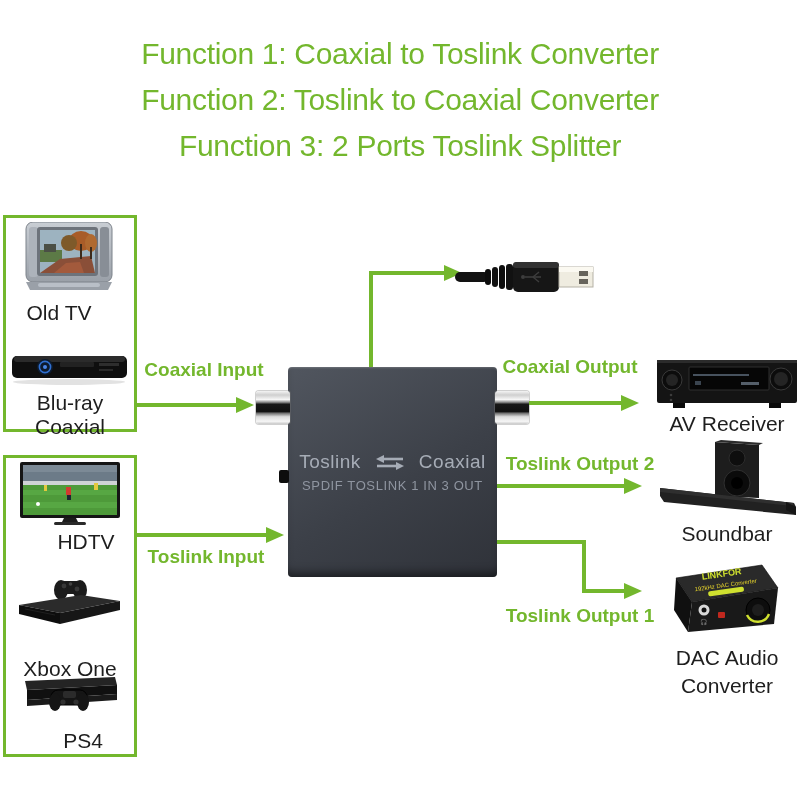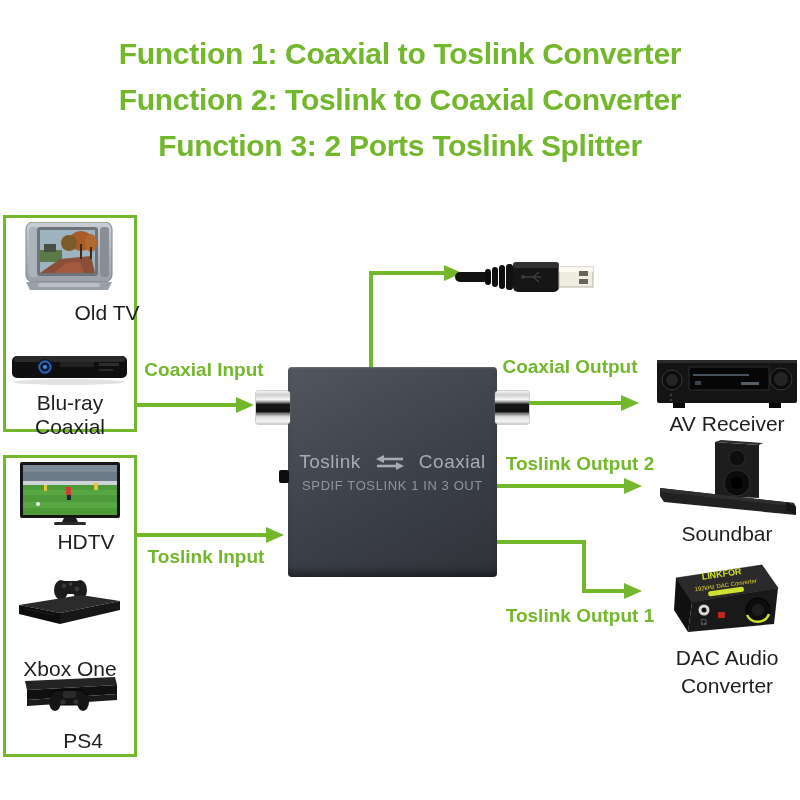--- a/index.html
+++ b/index.html
@@ -1,21 +1,21 @@
 <!DOCTYPE html>
 <html><head>
 <meta charset="utf-8">
 <style>
   :root{ --accent:#73b72d; --ink:#1e1e1e; }
   html,body{margin:0;padding:0;background:#fff;}
   .canvas{position:relative;width:800px;height:800px;background:#fff;overflow:hidden;
           font-family:"Liberation Sans", sans-serif;}
   .abs{position:absolute;}
   .title{position:absolute;left:0;top:31px;width:800px;text-align:center;
-         font-size:30px;font-weight:700;letter-spacing:-0.3px;line-height:46px;color:var(--accent);}
+         font-size:30px;font-weight:400;letter-spacing:-0.3px;line-height:46px;color:var(--accent);}
   .gbox{position:absolute;border:3px solid var(--accent);background:#fff;box-sizing:border-box;}
   .dlabel{position:absolute;font-size:21px;color:var(--ink);text-align:center;}
   .glabel{position:absolute;font-size:19px;font-weight:700;color:var(--accent);text-align:center;}
   .gline{position:absolute;background:var(--accent);}
   .garrow{position:absolute;width:0;height:0;border-top:8px solid transparent;
           border-bottom:8px solid transparent;border-left:18px solid var(--accent);}
   .device{position:absolute;left:288px;top:367px;width:209px;height:210px;border-radius:4px;
           background:linear-gradient(150deg,#51565f 0%,#3c4048 55%,#2f3239 100%);
           box-shadow:inset 0 -9px 10px -5px rgba(0,0,0,.5), inset 0 2px 2px -1px rgba(255,255,255,.18);}
   .devline1{position:absolute;left:288px;top:451px;width:209px;display:flex;justify-content:center;
@@ -61,21 +61,21 @@
       <rect x="16" y="28" width="22" height="12" fill="#5c7a46"></rect>
       <rect x="20" y="22" width="12" height="8" fill="#4a4f45"></rect>
       <polygon points="16,51 71,51 67,34 36,37" fill="#8a4f38"></polygon>
       <polygon points="30,51 60,51 56,40 42,41" fill="#a35a3c"></polygon>
       <rect x="56" y="22" width="2" height="15" fill="#3c2a1a"></rect>
       <rect x="66" y="25" width="2" height="12" fill="#3c2a1a"></rect>
       <polygon points="2,60 88,60 84,68 6,68" fill="#9aa0a8"></polygon>
       <rect x="14" y="61" width="62" height="4" rx="2" fill="#b9bfc7"></rect>
     </svg>
   </div>
-  <div class="dlabel" style="left:3px;top:301px;width:112px;padding-left:48px;">Old TV</div>
+  <div class="dlabel" style="left:3px;top:301px;width:112px;">Old TV</div>
 
   <div class="abs" style="left:11px;top:349px;">
     <svg width="117" height="37" viewBox="0 0 117 37">
       <ellipse cx="58" cy="33" rx="56" ry="3" fill="#e2e2e2"></ellipse>
       <rect x="1" y="7" width="115" height="22" rx="5" fill="#0f0f0f"></rect>
       <rect x="3" y="7" width="111" height="6" rx="3" fill="#2b2b2b"></rect>
       <circle cx="34" cy="18" r="8" fill="#0d1b2e"></circle>
       <circle cx="34" cy="18" r="5.6" fill="none" stroke="#2f6fd0" stroke-width="1.6"></circle>
       <circle cx="34" cy="18" r="2" fill="#4a86e8"></circle>
       <rect x="49" y="13" width="34" height="5" rx="1" fill="#222"></rect>

